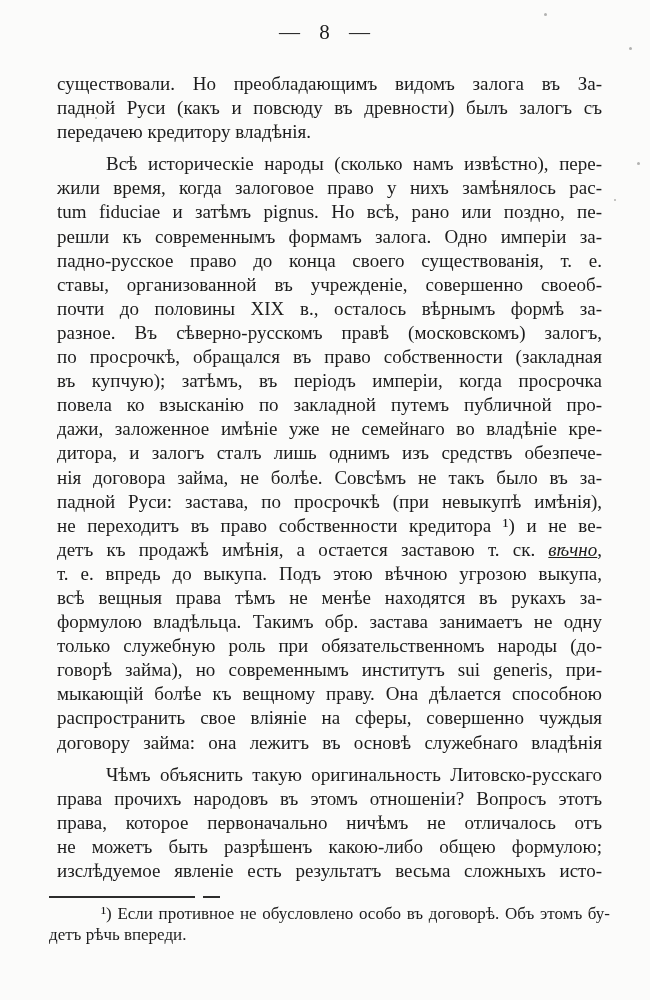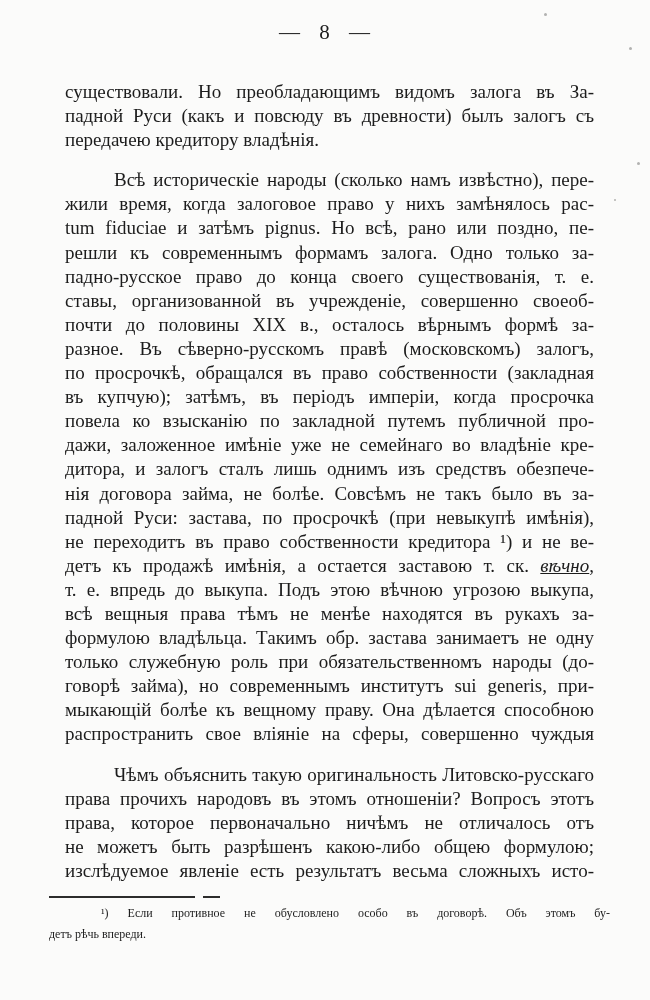--- a/index.html
+++ b/index.html
@@ -18,21 +18,21 @@
     text-align: center;
     font-size: 21px;
     word-spacing: 12px;
     letter-spacing: 1px;
   }
   .text-block {
     position: absolute;
     top: 64px; left: 49px;
     width: 561px;
   }
-  .paragraph { margin: 16px; }
+  .paragraph { margin: 8px; }
   .line {
     font-size: 19px;
     line-height: 24.1px;
     height: 24.1px;
     text-align: justify;
     text-align-last: justify;
     overflow: visible;
   }
   .line.indent { text-indent: 49px; }
   .line.noJustify { text-align-last: left; }
@@ -48,21 +48,21 @@
     top: 896px; left: 203px;
     width: 17px; height: 0;
     border-top: 2px solid #2c2c2c;
   }
   .footnote {
     position: absolute;
     top: 903px; left: 49px;
     width: 561px;
   }
   .fn-line {
-    font-size: 12px;
+    font-size: 17px;
     line-height: 21px;
     height: 21px;
     text-align: justify;
     text-align-last: justify;
   }
   .fn-line.fn-indent { text-indent: 52px; }
   .fn-line.noJustify { text-align-last: left; }
   .speck {
     position: absolute;
     width: 3px; height: 3px;
@@ -79,41 +79,42 @@
 <div class="text-block">
     <div class="paragraph">
       <div class="line"><span>существовали. Но преобладающимъ видомъ залога въ За-</span></div>
       <div class="line"><span>падной Руси (какъ и повсюду въ древности) былъ залогъ съ</span></div>
       <div class="line noJustify"><span>передачею кредитору владѣнія.</span></div>
     </div>
     <div class="paragraph">
       <div class="line indent"><span>Всѣ историческіе народы (сколько намъ извѣстно), пере-</span></div>
       <div class="line"><span>жили время, когда залоговое право у нихъ замѣнялось pac-</span></div>
       <div class="line"><span>tum fiduciae и затѣмъ pignus. Но всѣ, рано или поздно, пе-</span></div>
-      <div class="line"><span>решли къ современнымъ формамъ залога. Одно только за-</span></div>
+      <div class="line"><span>решли къ современнымъ формамъ залога. Одно имперіи за-</span></div>
       <div class="line"><span>падно-русское право до конца своего существованія, т. е.</span></div>
       <div class="line"><span>ставы, организованной въ учрежденіе, совершенно своеоб-</span></div>
       <div class="line"><span>почти до половины XIX в., осталось вѣрнымъ формѣ за-</span></div>
       <div class="line"><span>разное. Въ сѣверно-русскомъ правѣ (московскомъ) залогъ,</span></div>
       <div class="line"><span>по просрочкѣ, обращался въ право собственности (закладная</span></div>
       <div class="line"><span>въ купчую); затѣмъ, въ періодъ имперіи, когда просрочка</span></div>
       <div class="line"><span>повела ко взысканію по закладной путемъ публичной про-</span></div>
       <div class="line"><span>дажи, заложенное имѣніе уже не семейнаго во владѣніе кре-</span></div>
       <div class="line"><span>дитора, и залогъ сталъ лишь однимъ изъ средствъ обезпече-</span></div>
       <div class="line"><span>нія договора займа, не болѣе. Совсѣмъ не такъ было въ за-</span></div>
       <div class="line"><span>падной Руси: застава, по просрочкѣ (при невыкупѣ имѣнія),</span></div>
       <div class="line"><span>не переходитъ въ право собственности кредитора ¹) и не ве-</span></div>
       <div class="line"><span>детъ къ продажѣ имѣнія, а остается заставою т. ск. </span><span class="italic">вѣчно</span><span>,</span></div>
       <div class="line"><span>т. е. впредь до выкупа. Подъ этою вѣчною угрозою выкупа,</span></div>
       <div class="line"><span>всѣ вещныя права тѣмъ не менѣе находятся въ рукахъ за-</span></div>
       <div class="line"><span>формулою владѣльца. Такимъ обр. застава занимаетъ не одну</span></div>
       <div class="line"><span>только служебную роль при обязательственномъ народы (до-</span></div>
       <div class="line"><span>говорѣ займа), но современнымъ институтъ sui generis, при-</span></div>
       <div class="line"><span>мыкающій болѣе къ вещному праву. Она дѣлается способною</span></div>
       <div class="line"><span>распространить свое вліяніе на сферы, совершенно чуждыя</span></div>
+      <div class="line"><span>договору займа: она лежитъ въ основѣ служебнаго владѣнія</span></div>
     </div>
     <div class="paragraph">
       <div class="line indent"><span>Чѣмъ объяснить такую оригинальность Литовско-русскаго</span></div>
       <div class="line"><span>права прочихъ народовъ въ этомъ отношеніи? Вопросъ этотъ</span></div>
       <div class="line"><span>права, которое первоначально ничѣмъ не отличалось отъ</span></div>
       <div class="line"><span>не можетъ быть разрѣшенъ какою-либо общею формулою;</span></div>
       <div class="line"><span>изслѣдуемое явленіе есть результатъ весьма сложныхъ исто-</span></div>
     </div>
   </div>
 

